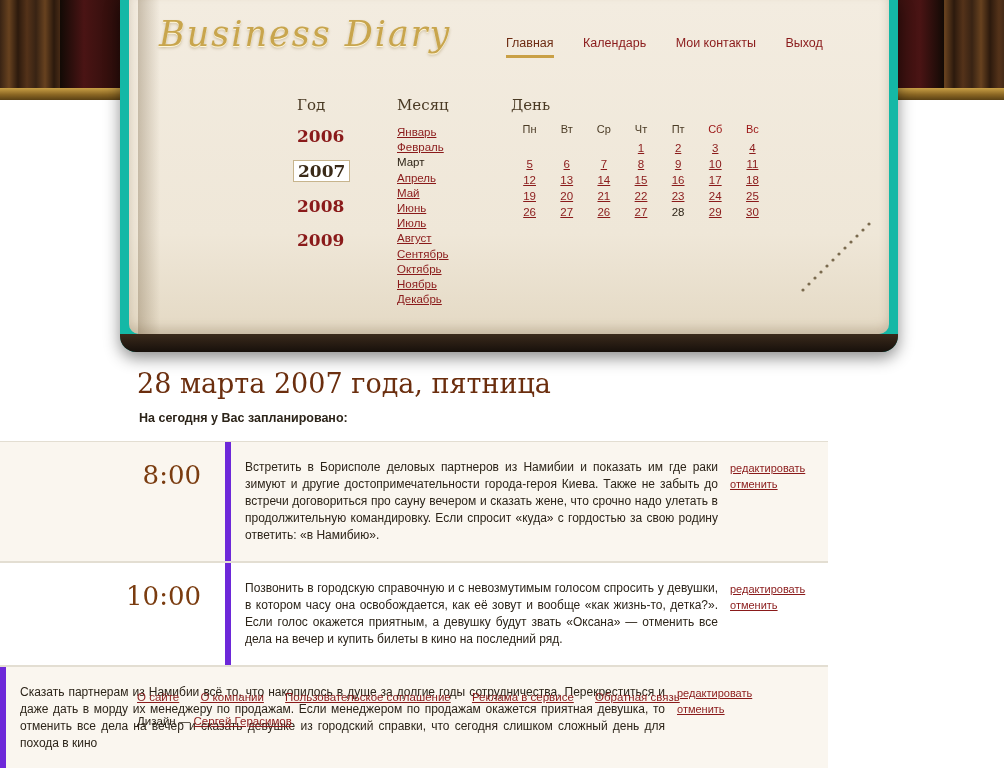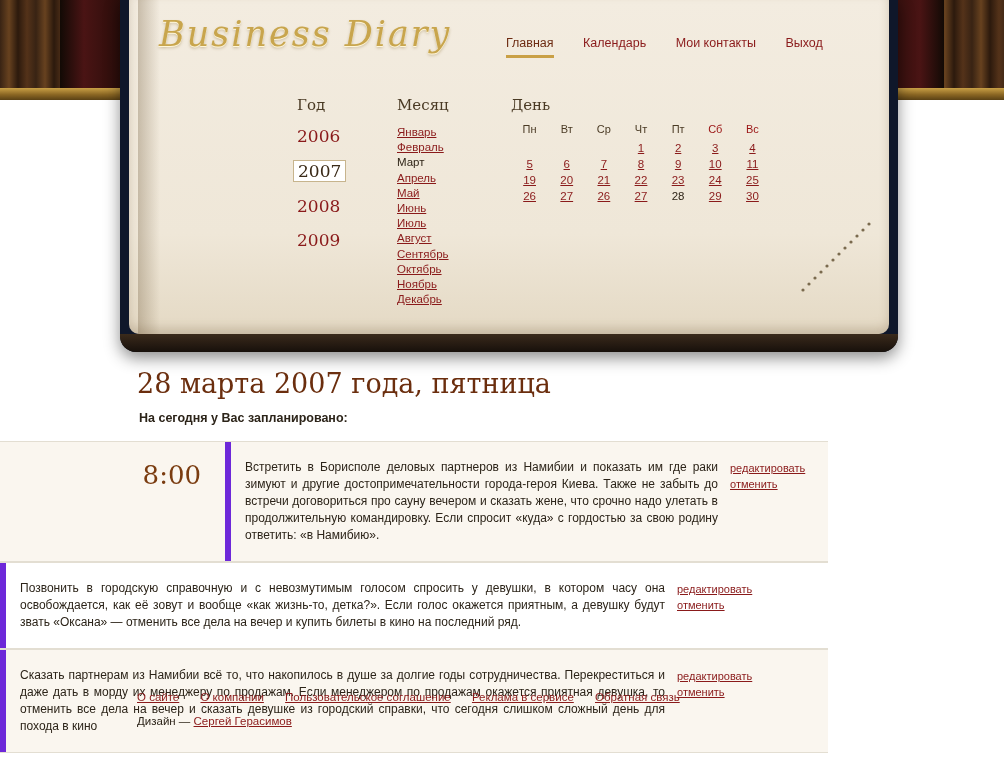--- a/index.html
+++ b/index.html
@@ -50,21 +50,21 @@
   .band-dark-left { left: 60px; }
   .band-dark-right { right: 60px; background: linear-gradient(270deg,#120a05 0%, #4a1414 40%, #2a0d0a 100%); }
 
   
   .book {
     position: absolute;
     left: 120px;
     top: 0;
     width: 778px;
     height: 352px;
-    background: #0f172a;
+    background: #14b8a6;
     border-radius: 0 0 16px 16px;
     box-shadow: 0 6px 16px rgba(0,0,0,0.45);
   }
   .book-inner {
     position: absolute;
     left: 9px;
     top: 0;
     width: 760px;
     height: 334px;
     background: linear-gradient(180deg, #f3ece0 0%, #efe7d8 70%, #e4d9c4 100%);
@@ -137,20 +137,21 @@
     font-size: 15px;
     color: #4a3a24;
   }
   .years { position: absolute; left: 168px; top: 38px; width: 90px; }
   .year {
     font-family: "DejaVu Serif", serif;
     font-size: 17px;
     color: #8a1a1a;
     margin-bottom: 14px;
     cursor: pointer;
+    font-weight: bold;
   }
   .year.selected {
     color: #3a2a18;
     background: #ffffff;
     border: 1px solid #c7b48d;
     display: inline-block;
     padding: 0 4px;
     margin-left: -4px;
   }
   .months { position: absolute; left: 268px; top: 38px; width: 110px; }
@@ -356,20 +357,29 @@
               <td>4</td>
             </tr>
             <tr>
               <td>5</td>
               <td>6</td>
               <td>7</td>
               <td>8</td>
               <td>9</td>
               <td>10</td>
               <td>11</td>
+            </tr>
+            <tr>
+              <td>12</td>
+              <td>13</td>
+              <td>14</td>
+              <td>15</td>
+              <td>16</td>
+              <td>17</td>
+              <td>18</td>
             </tr>
             <tr>
               <td>19</td>
               <td>20</td>
               <td>21</td>
               <td>22</td>
               <td>23</td>
               <td>24</td>
               <td>25</td>
             </tr>
@@ -415,20 +425,21 @@
   <div class="row alt">
     <div class="time">8:00</div>
     <div class="task">Встретить в Борисполе деловых партнеров из Намибии и показать им где раки зимуют и другие достопримечательности города-героя Киева. Также не забыть до встречи договориться про сауну вечером и сказать жене, что срочно надо улетать в продолжительную командировку. Если спросит «куда» с гордостью за свою родину ответить: «в Намибию».</div>
     <div class="actions">
       <a href="#">редактировать</a>
       <a href="#">отменить</a>
     </div>
   </div>
 
   <div class="row plain">
+    <div class="time">10:00</div>
     <div class="task">Позвонить в городскую справочную и с невозмутимым голосом спросить у девушки, в котором часу она освобождается, как её зовут и вообще «как жизнь-то, детка?». Если голос окажется приятным, а девушку будут звать «Оксана» — отменить все дела на вечер и купить билеты в кино на последний ряд.</div>
     <div class="actions">
       <a href="#">редактировать</a>
       <a href="#">отменить</a>
     </div>
   </div>
 
   <div class="row alt">
     <div class="task">Сказать партнерам из Намибии всё то, что накопилось в душе за долгие годы сотрудничества. Перекреститься и даже дать в морду их менеджеру по продажам. Если менеджером по продажам окажется приятная девушка, то отменить все дела на вечер и сказать девушке из городский справки, что сегодня слишком сложный день для похода в кино</div>
     <div class="actions">

